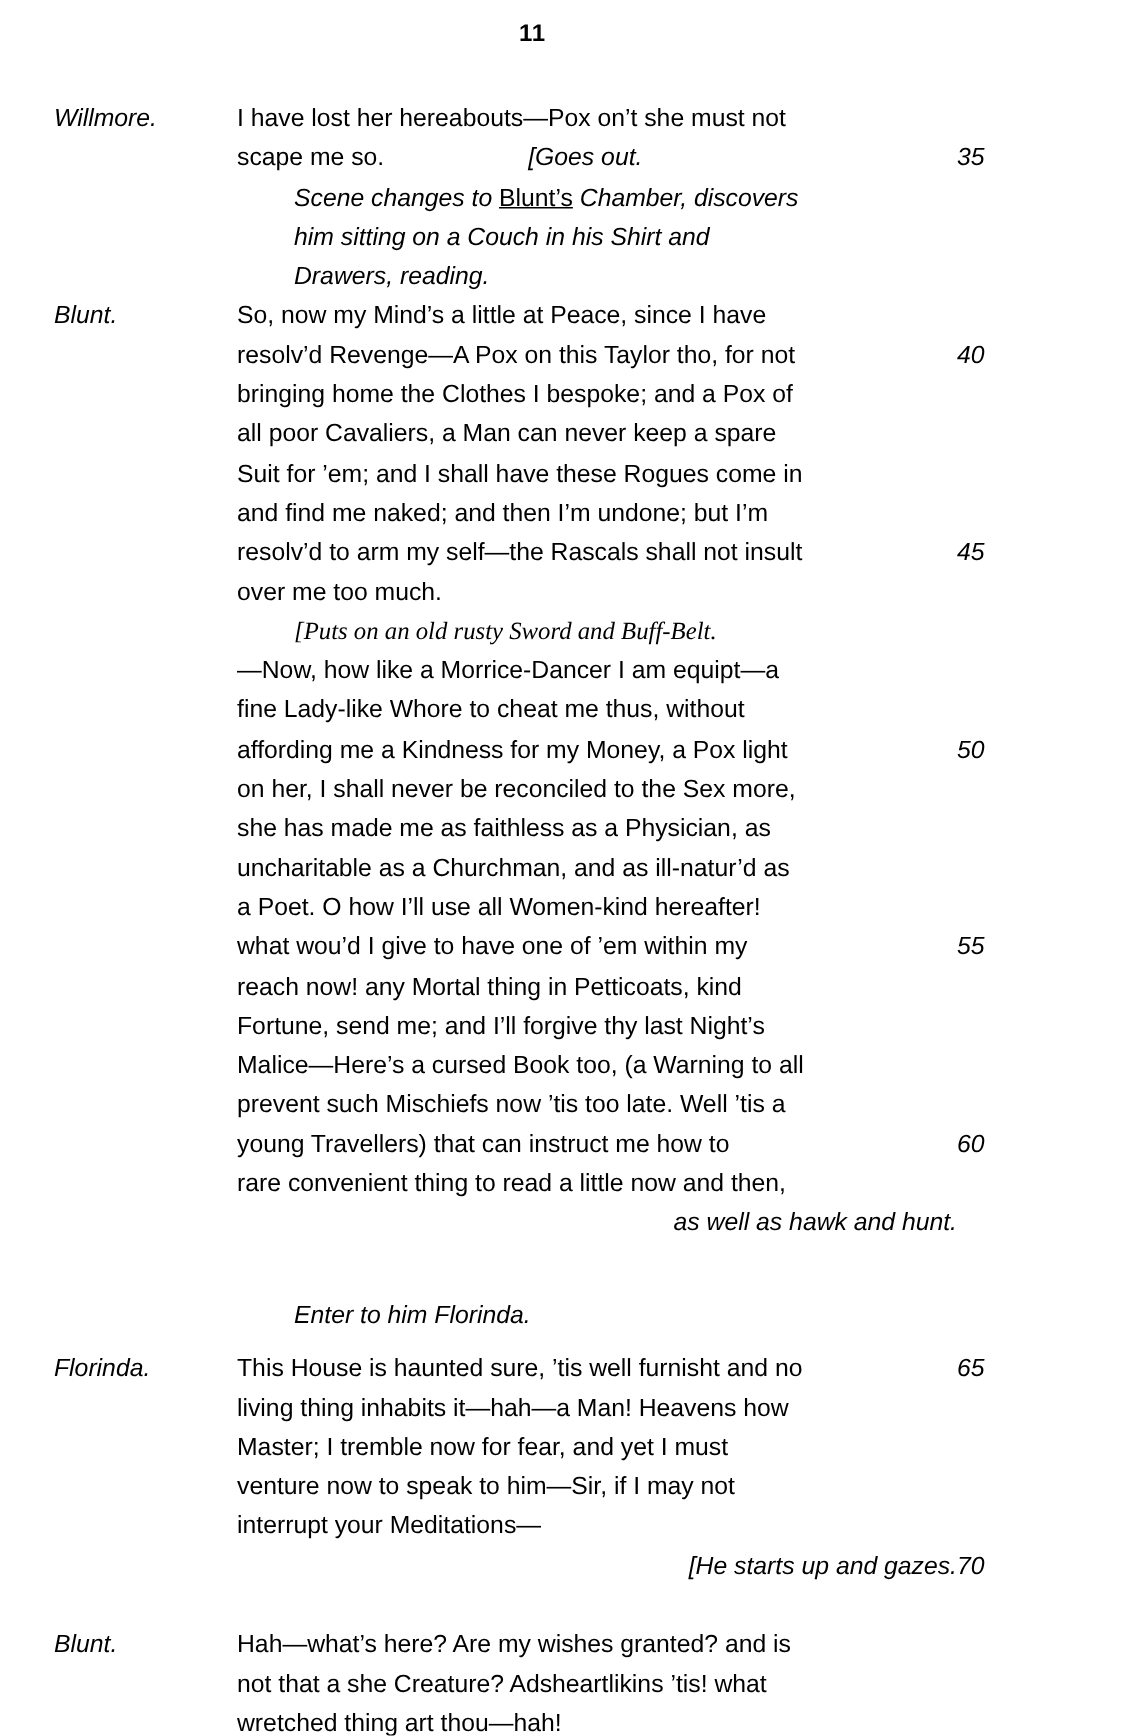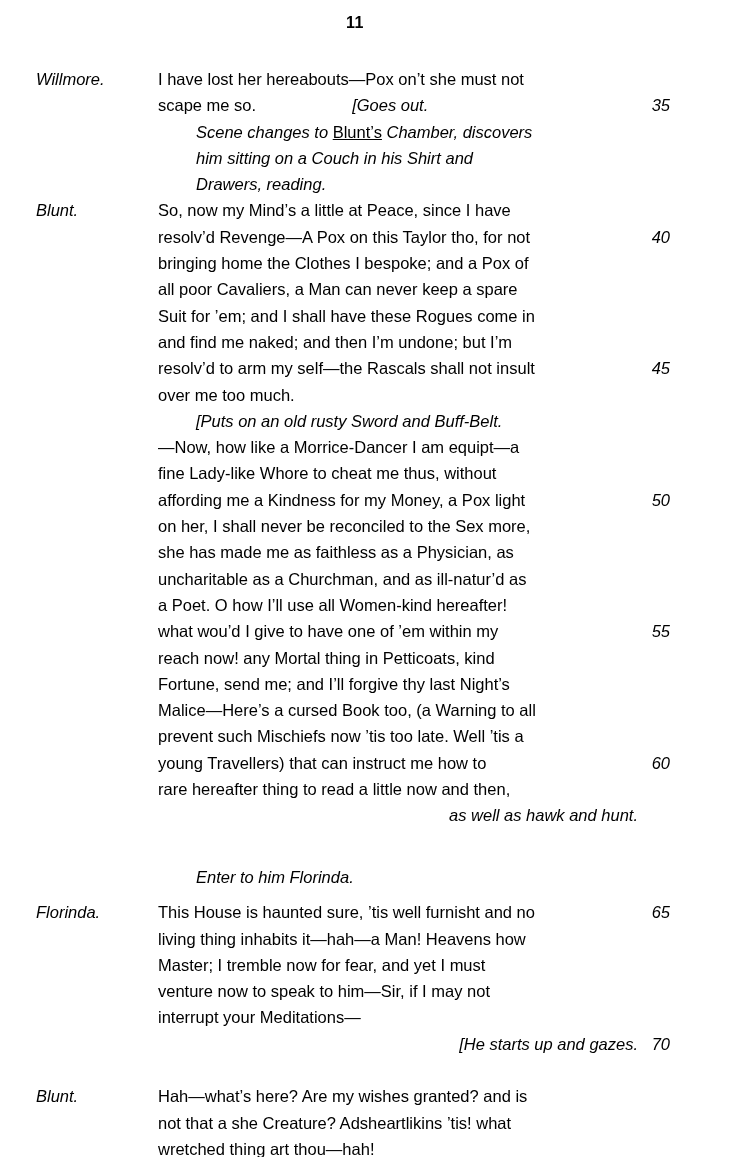--- a/index.html
+++ b/index.html
@@ -55,34 +55,35 @@
   .speech {
     font-size: 16.5px;
     line-height: 26.3px;
     text-align: left;
   }
   .numbers {
     position: relative;
     font-style: italic;
     font-size: 16.5px;
     line-height: 26.3px;
-    text-align: right;
+    text-align: left;
     padding-right: 8px;
     box-sizing: border-box;
   }
   .numbers span {
     display: block;
     height: 26.3px;
   }
   .num-blank { visibility: hidden; }
   .stage {
     font-style: italic;
   }
   .stage-indent {
     text-indent: 38px;
+    font-family: Liberation Serif, serif;
   }
   .stage-right {
     text-align: right;
   }
   .stage-center-ind {
     padding-left: 38px;
   }
   .roman { font-style: normal; text-decoration: underline; }
   .spacer-sm { height: 9px; }
 </style>
@@ -139,21 +140,21 @@
         <div>on her, I shall never be reconciled to the Sex more,</div>
         <div>she has made me as faithless as a Physician, as</div>
         <div>uncharitable as a Churchman, and as ill-natur’d as</div>
         <div>a Poet.  O how I’ll use all Women-kind hereafter!</div>
         <div>what wou’d I give to have one of ’em within my</div>
         <div>reach now! any Mortal thing in Petticoats, kind</div>
         <div>Fortune, send me; and I’ll forgive thy last Night’s</div>
         <div>Malice—Here’s a cursed Book too, (a Warning to all</div>
         <div>prevent such Mischiefs now ’tis too late.  Well ’tis a</div>
         <div>young Travellers) that can instruct me how to</div>
-        <div><span>rare hereafter thing to read a little now and then,</span><span class="stage" style="padding-left:36px"></span></div>
+        <div><span>rare convenient thing to read a little now and then,</span><span class="stage" style="padding-left:36px"></span></div>
         <div class="stage stage-right">as well as hawk and hunt.</div>
       </div>
       <div class="numbers">
         <span class="num-blank">0</span>
         <span>40</span>
         <span class="num-blank">0</span>
         <span class="num-blank">0</span>
         <span class="num-blank">0</span>
         <span class="num-blank">0</span>
         <span>45</span>

